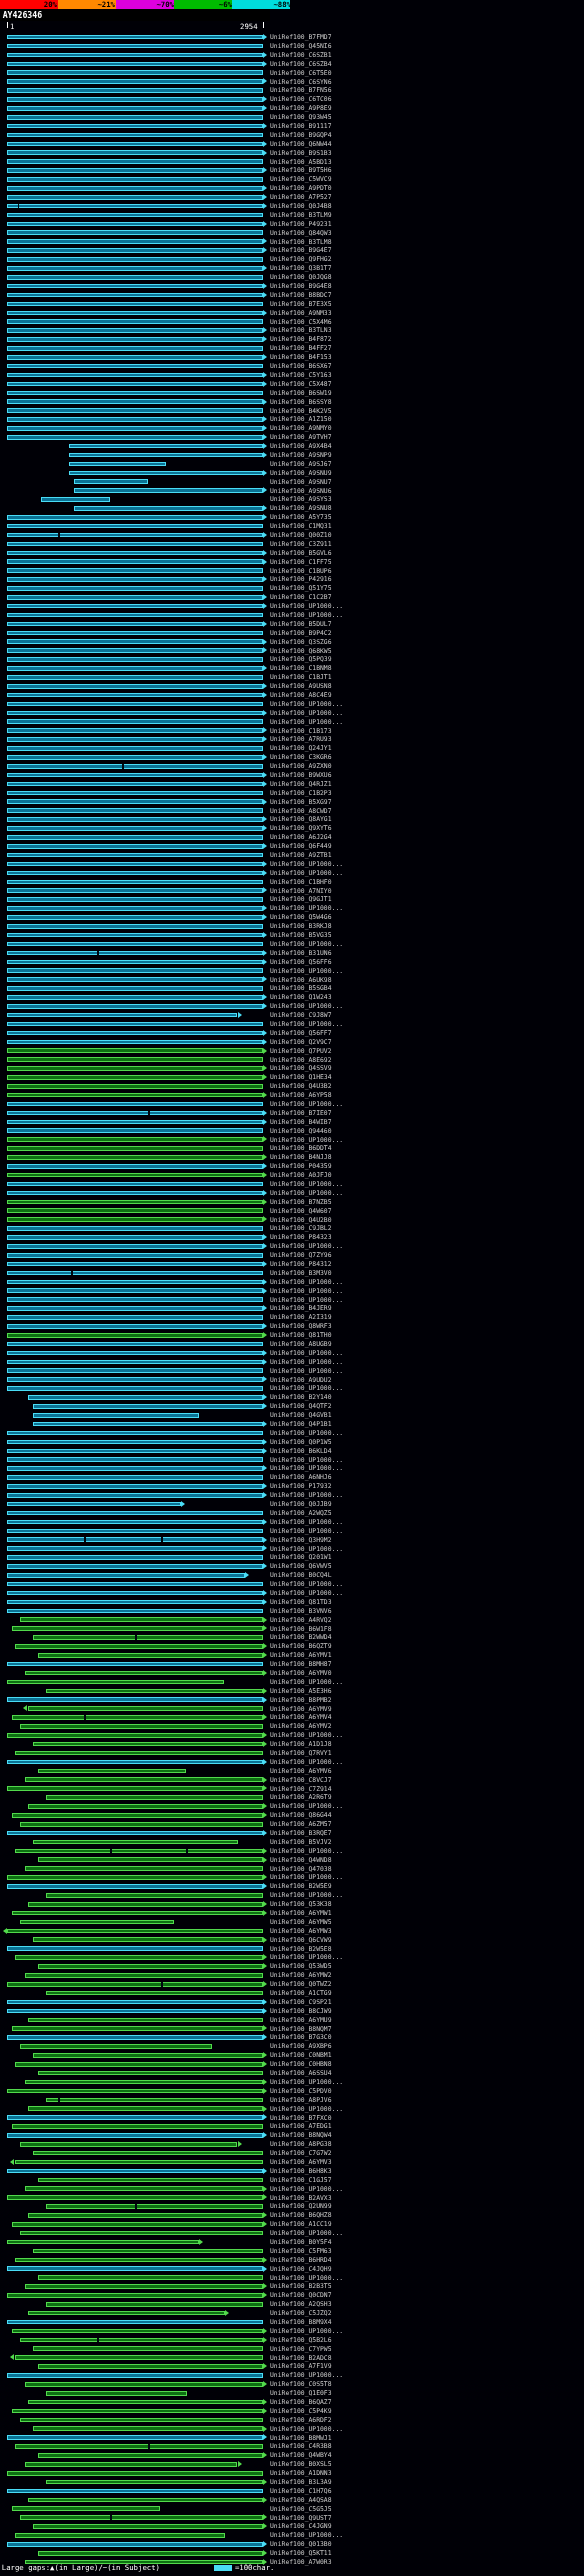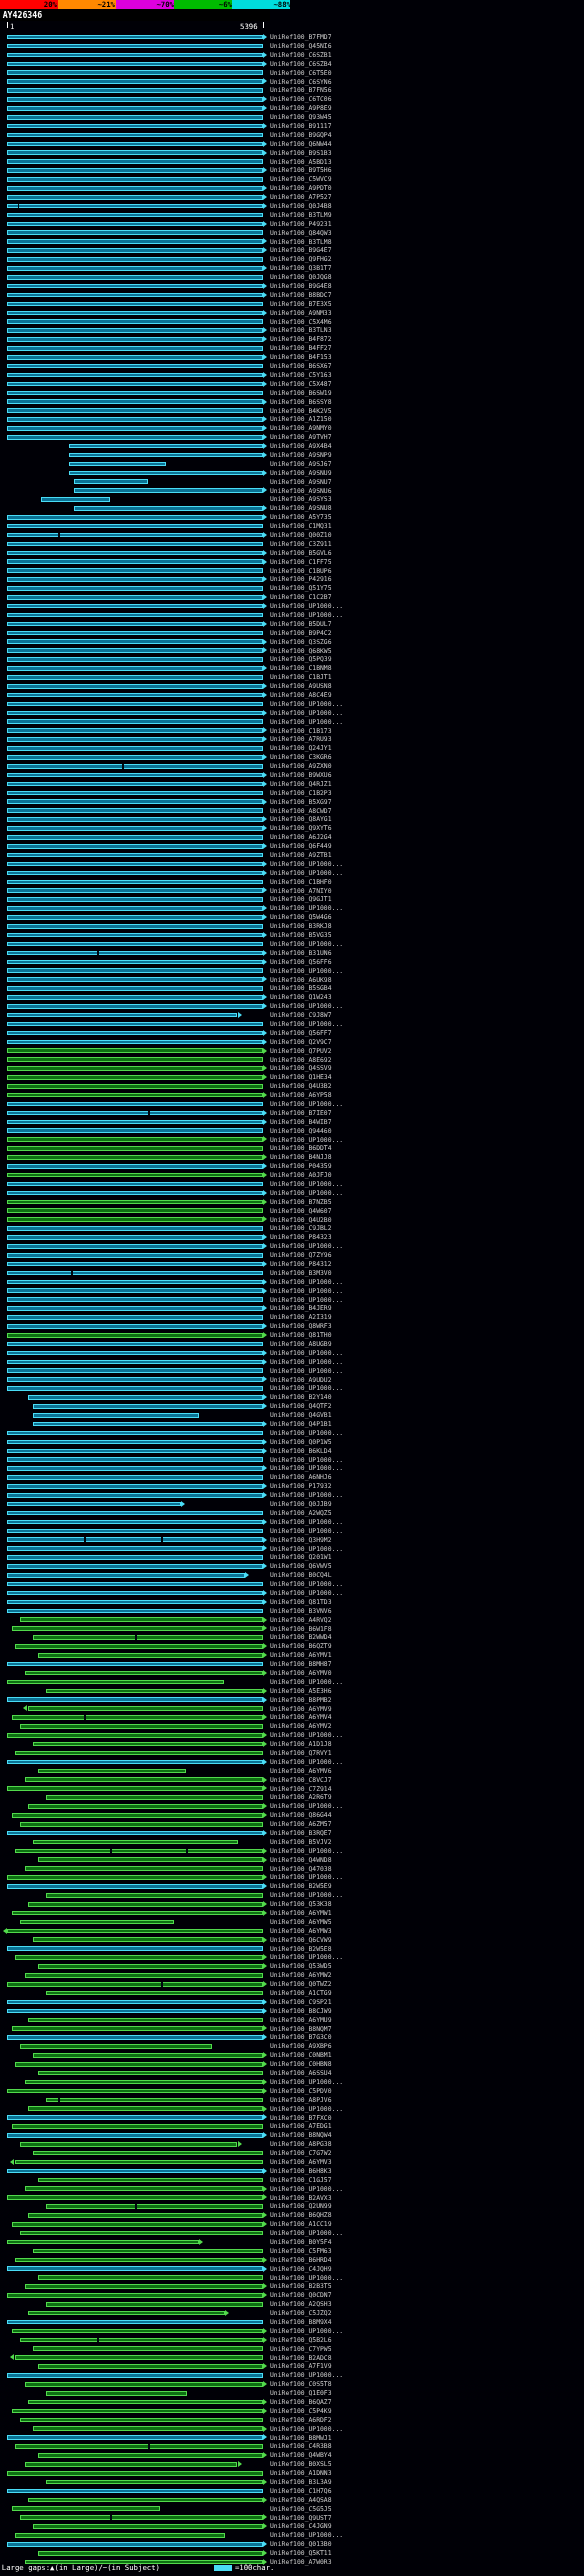--- a/index.html
+++ b/index.html
@@ -48,21 +48,21 @@
     <div class="scale-tick" style="left: 291px;">~88%</div>
   </div>
 
 <div id="acc-bar">
   <span>AY426346</span>
 </div>
 
 <div id="ruler">
   <div class="t" style="left:7.3px"></div>
   <span class="n" style="left:10px">1</span>
-  <span class="n n-r">5396</span>
+  <span class="n n-r">2954</span>
   <div class="t" style="left:263px"></div>
 </div>
 
 <div id="rows">
     <div class="row">
       <div class="track">
         <div class="bar cy" style="left: 7.3px; width: 256px;"></div>
         <div class="arr arr-r cy" style="left: 263px;"></div>
       </div>
       <div class="hitlabel">UniRef100_B7FMD7</div>

